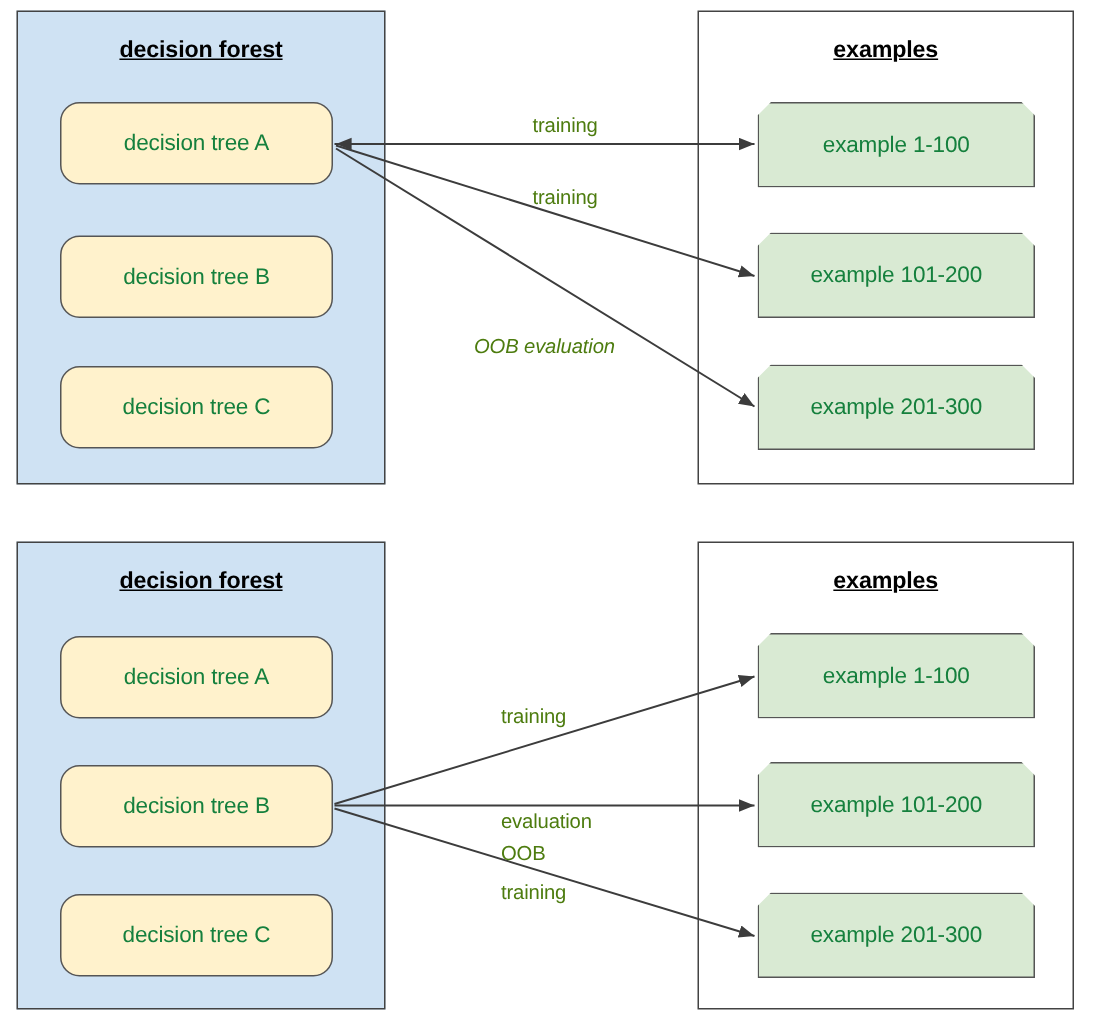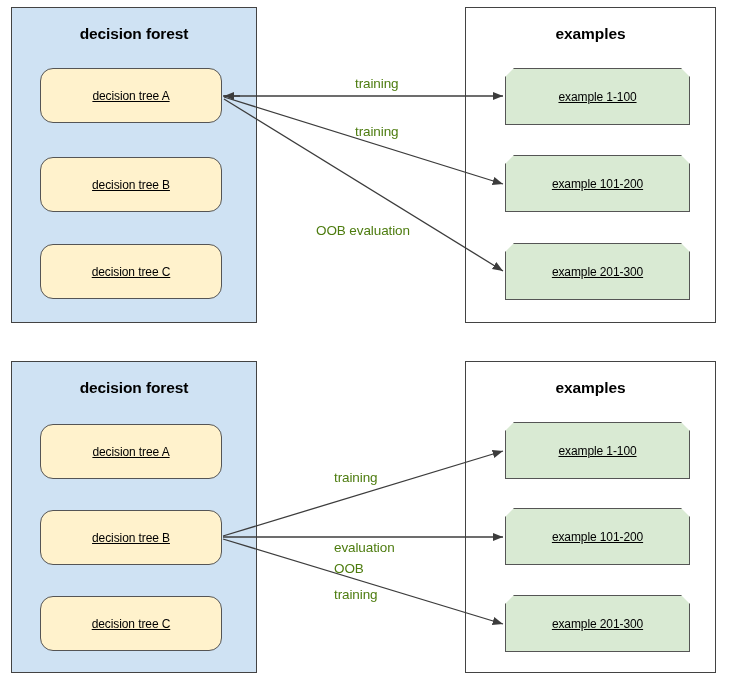--- a/index.html
+++ b/index.html
@@ -45,34 +45,34 @@
   }
   .panel-title {
     position: absolute;
     left: 0;
     right: 0;
     text-align: center;
     font-size: 15.5px;
     font-weight: bold;
     color: #000000;
     letter-spacing: -0.1px;
+    text-decoration: underline;
   }
 
   
   .node {
     position: absolute;
     box-sizing: border-box;
     display: flex;
     align-items: center;
     justify-content: center;
-    font-size: 12px;
-    color: #000000;
+    font-size: 15px;
+    color: #15803d;
     letter-spacing: -0.1px;
     white-space: nowrap;
-    text-decoration: underline;
   }
   .node-tree {
     background: #fff2cc;
     border: 1.4px solid #555555;
     border-radius: 13px;
   }
   .node-example {
     background: #d9ead3;
     border: 1.4px solid #555555;
     
@@ -143,21 +143,21 @@
       <path d="M224,97 L503,184" stroke="#3c3c3c" stroke-width="1.3" fill="none" marker-end="url(#ah-t)"></path>
     </g>
 
     <g>
       <path d="M224,99 L503,271" stroke="#3c3c3c" stroke-width="1.3" fill="none" marker-end="url(#ah-t)"></path>
     </g>
   </svg>
 
   <div class="edge-label" style="left:355px; top:76px;">training</div>
   <div class="edge-label" style="left:355px; top:124px;">training</div>
-  <div class="edge-label" style="left:316px; top:223px;">OOB evaluation</div>
+  <div class="edge-label" style="left:316px; top:223px;font-style:italic;">OOB evaluation</div>
 </div>
 
 <div class="diagram" id="diagram-bottom">
 
   <div class="panel panel-forest" style="left:11px; top:16px; width:246px; height:312px;">
     <div class="panel-title" style="top:17px;">decision forest</div>
   </div>
 
   <div class="node node-tree" style="left:40px; top:79px; width:182px; height:55px;">
     <span>decision tree A</span>

